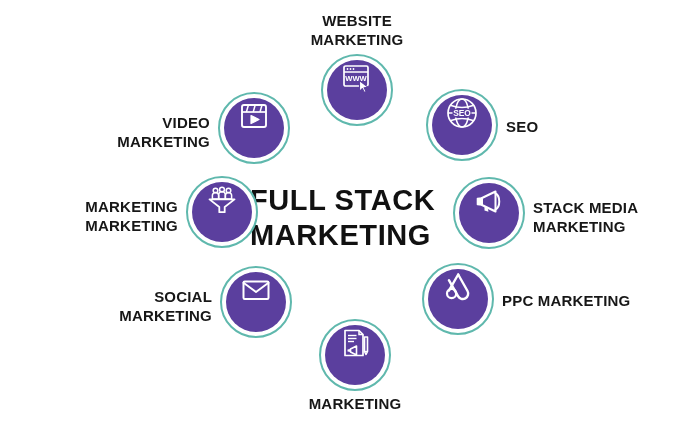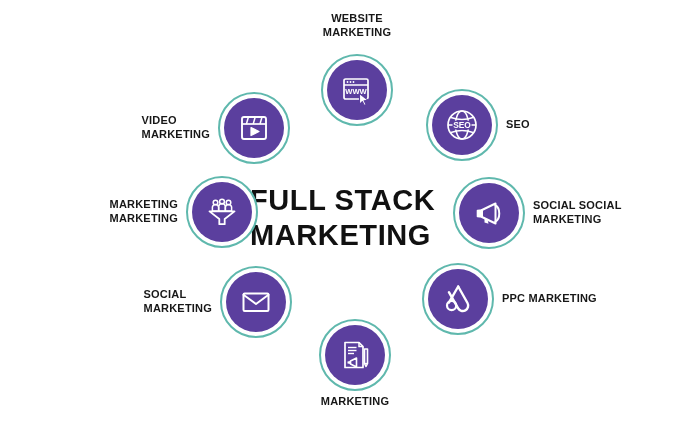--- a/index.html
+++ b/index.html
@@ -51,40 +51,40 @@
     display: flex;
     align-items: center;
     justify-content: center;
   }
   .disc {
     width: 60px;
     height: 60px;
     border-radius: 50%;
     background: #5b3f9e;
     display: flex;
-    align-items: center;
+    align-items: flex-start;
     justify-content: center;
   }
   .disc svg { display: block; }
 
   .label {
     position: absolute;
     font-family: "Liberation Sans", sans-serif;
     font-weight: bold;
-    font-size: 11px;
+    font-size: 15px;
     line-height: 1.25;
     letter-spacing: 0.2px;
     color: #171717;
     white-space: nowrap;
   }
   .label .ln { display: block; }
 
   .lbl-above   { left: -70px; top: -78px;  width: 140px; text-align: center; }
   .lbl-below   { left: -70px; top: 40px;   width: 140px; text-align: center; }
-  .lbl-left    { right: 44px; top: -14px;  text-align: left; }
+  .lbl-left    { right: 44px; top: -14px;  text-align: right; }
   .lbl-right   { left: 44px;  top: -14px;  text-align: left; }
   .lbl-left.one-line, .lbl-right.one-line { top: -7px; }
 </style>
 </head>
 <body>
 
 <div id="canvas">
 
   <div class="center-title">
     <span class="ln">FULL STACK</span>
@@ -135,21 +135,21 @@
       <div class="disc">
         <svg width="36" height="36" viewBox="0 0 36 36">
           <path d="M24.5 8.5 L11 15 L11 22 L24.5 28.5 Z" fill="none" stroke="#ffffff" stroke-width="2" stroke-linejoin="round"></path>
           <path d="M11 15 L6.5 15.6 L6.5 21.4 L11 22 Z" fill="#ffffff" stroke="#ffffff" stroke-width="1.6" stroke-linejoin="round"></path>
           <path d="M24.5 10.5 C29.5 13 29.5 24 24.5 26.5" fill="none" stroke="#ffffff" stroke-width="2" stroke-linecap="round"></path>
           <path d="M13.5 22.8 L13.5 27.5 L17.5 28.8 L16.5 24.2 Z" fill="#ffffff"></path>
         </svg>
       </div>
     </div>
     <div class="label lbl-right">
-      <span class="ln">SOCIAL SOCIAL</span>
+      <span class="ln">STACK MEDIA</span>
       <span class="ln">MARKETING</span>
     </div>
   </div>
 
   <div class="node" id="node-ppc-marketing" style="left: 458px; top: 299px;">
     <div class="badge">
       <div class="disc">
         <svg width="36" height="36" viewBox="0 0 36 36">
           <path d="M18.2 5.5 L27.5 22 A5.4 5.4 0 0 1 18 27.2 L8.9 11.2" fill="none" stroke="#ffffff" stroke-width="2.4" stroke-linejoin="round" stroke-linecap="round"></path>
           <path d="M18.2 5.5 L8.9 21.6" fill="none" stroke="#ffffff" stroke-width="2.4" stroke-linecap="round"></path>

